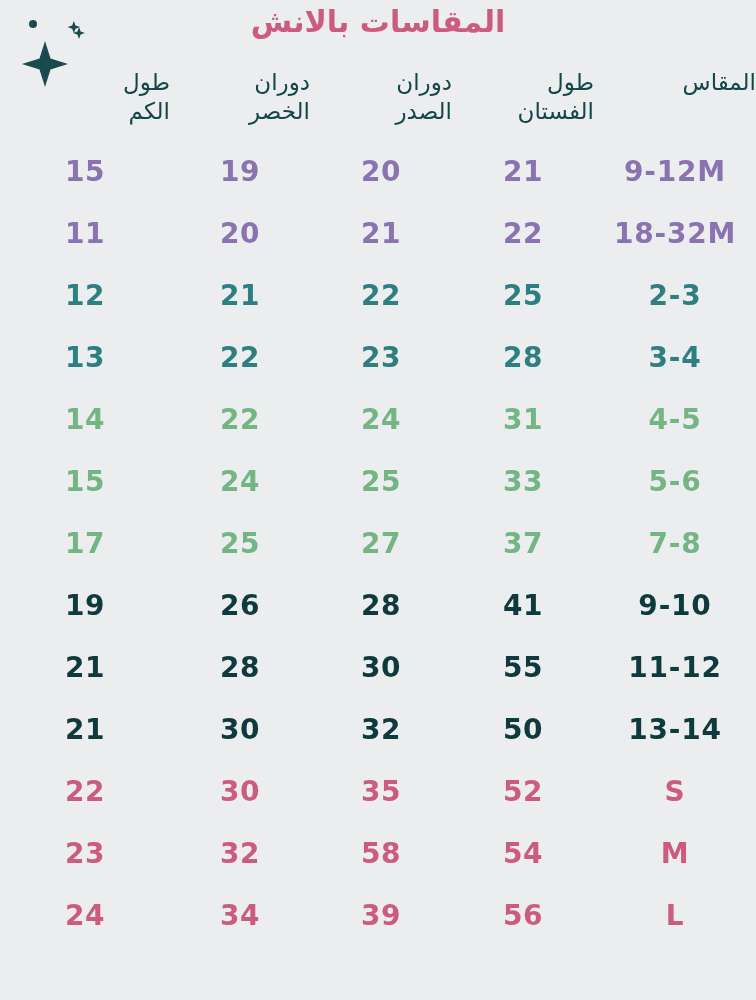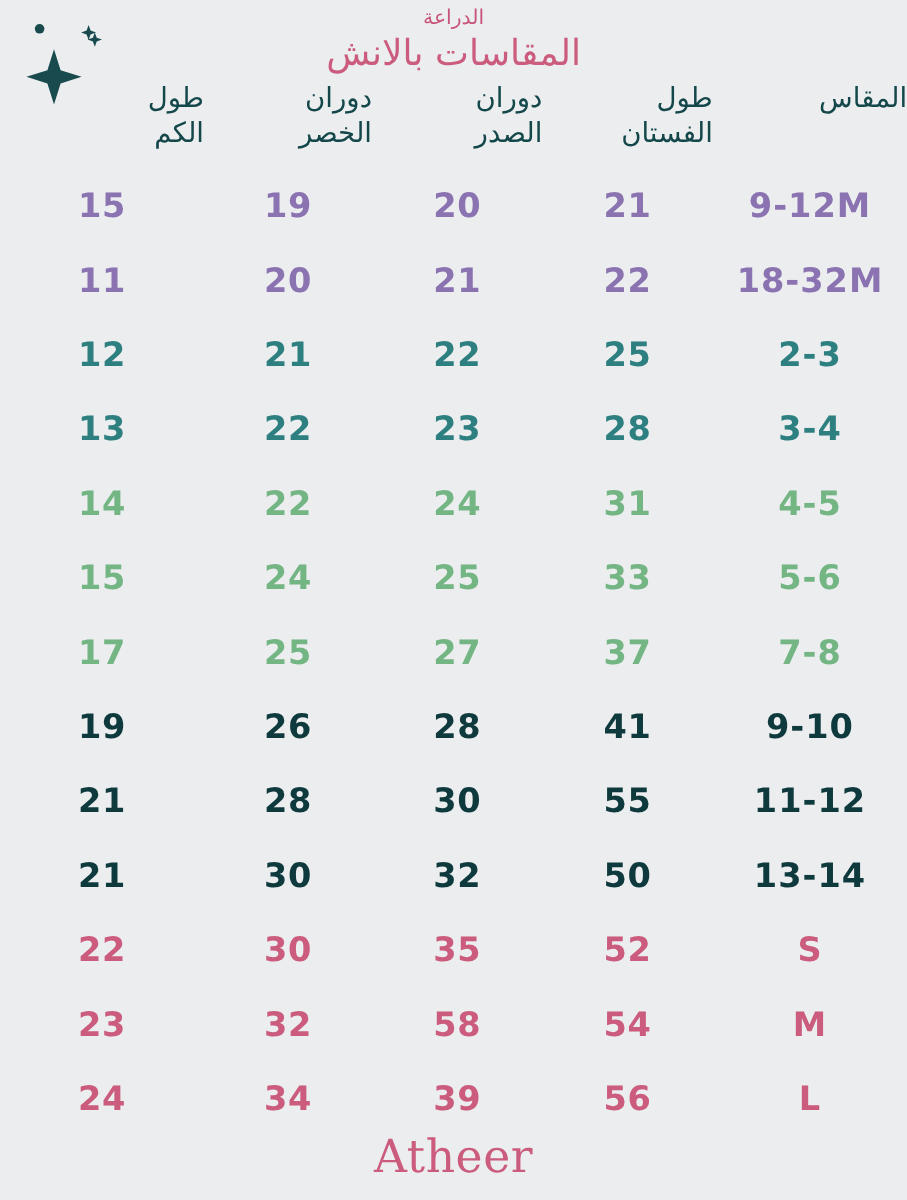--- a/index.html
+++ b/index.html
@@ -45,21 +45,21 @@
     font-size: 17px;
     color: #c9547a;
     line-height: 1.35;
     font-weight: 400;
     letter-spacing: .2px;
   }
   .header .main-title {
     font-size: 30px;
     color: #cb5c7e;
     line-height: 1.25;
-    font-weight: 400;
+    font-weight: 700;
     margin-top: -1px;
   }
 
   
   .table {
     position: absolute;
     top: 68px;
     left: 0;
     width: 756px;
     border-collapse: collapse;
@@ -126,21 +126,20 @@
   <div class="sparkles">
     <svg width="160" height="90" viewBox="0 0 160 90" xmlns="http://www.w3.org/2000/svg">
       <circle cx="33" cy="24" r="4" fill="#194b4e"></circle>
       <path d="M76 22 L79.2 30.8 L88 34 L79.2 37.2 L76 46 L72.8 37.2 L64 34 L72.8 30.8 Z" fill="#194b4e" transform="translate(0,-2) scale(0.52) translate(66,22)"></path>
       <path d="M79 27 L80.6 31.4 L85 33 L80.6 34.6 L79 39 L77.4 34.6 L73 33 L77.4 31.4 Z" fill="#194b4e"></path>
       <path d="M45 41 L50.5 58.5 L68 64 L50.5 69.5 L45 87 L39.5 69.5 L22 64 L39.5 58.5 Z" fill="#194b4e"></path>
     </svg>
   </div>
 
   <div class="header">
-    <div class="sub-title">الدراعة</div>
     <div class="main-title">المقاسات بالانش</div>
   </div>
 
   <table class="table">
     <colgroup>
       <col class="c-size">
         <col class="c-dress">
         <col class="c-chest">
         <col class="c-waist">
         <col class="c-sleeve">
@@ -246,17 +245,14 @@
         <tr class="grp-pink">
           <td class="size-cell">L</td>
           <td>56</td>
           <td>39</td>
           <td>34</td>
           <td>24</td>
         </tr>
       </tbody>
   </table>
 
-  <div class="footer">
-    <span class="logo">Atheer</span>
-  </div>
 
 </div>
 
 </body></html>

